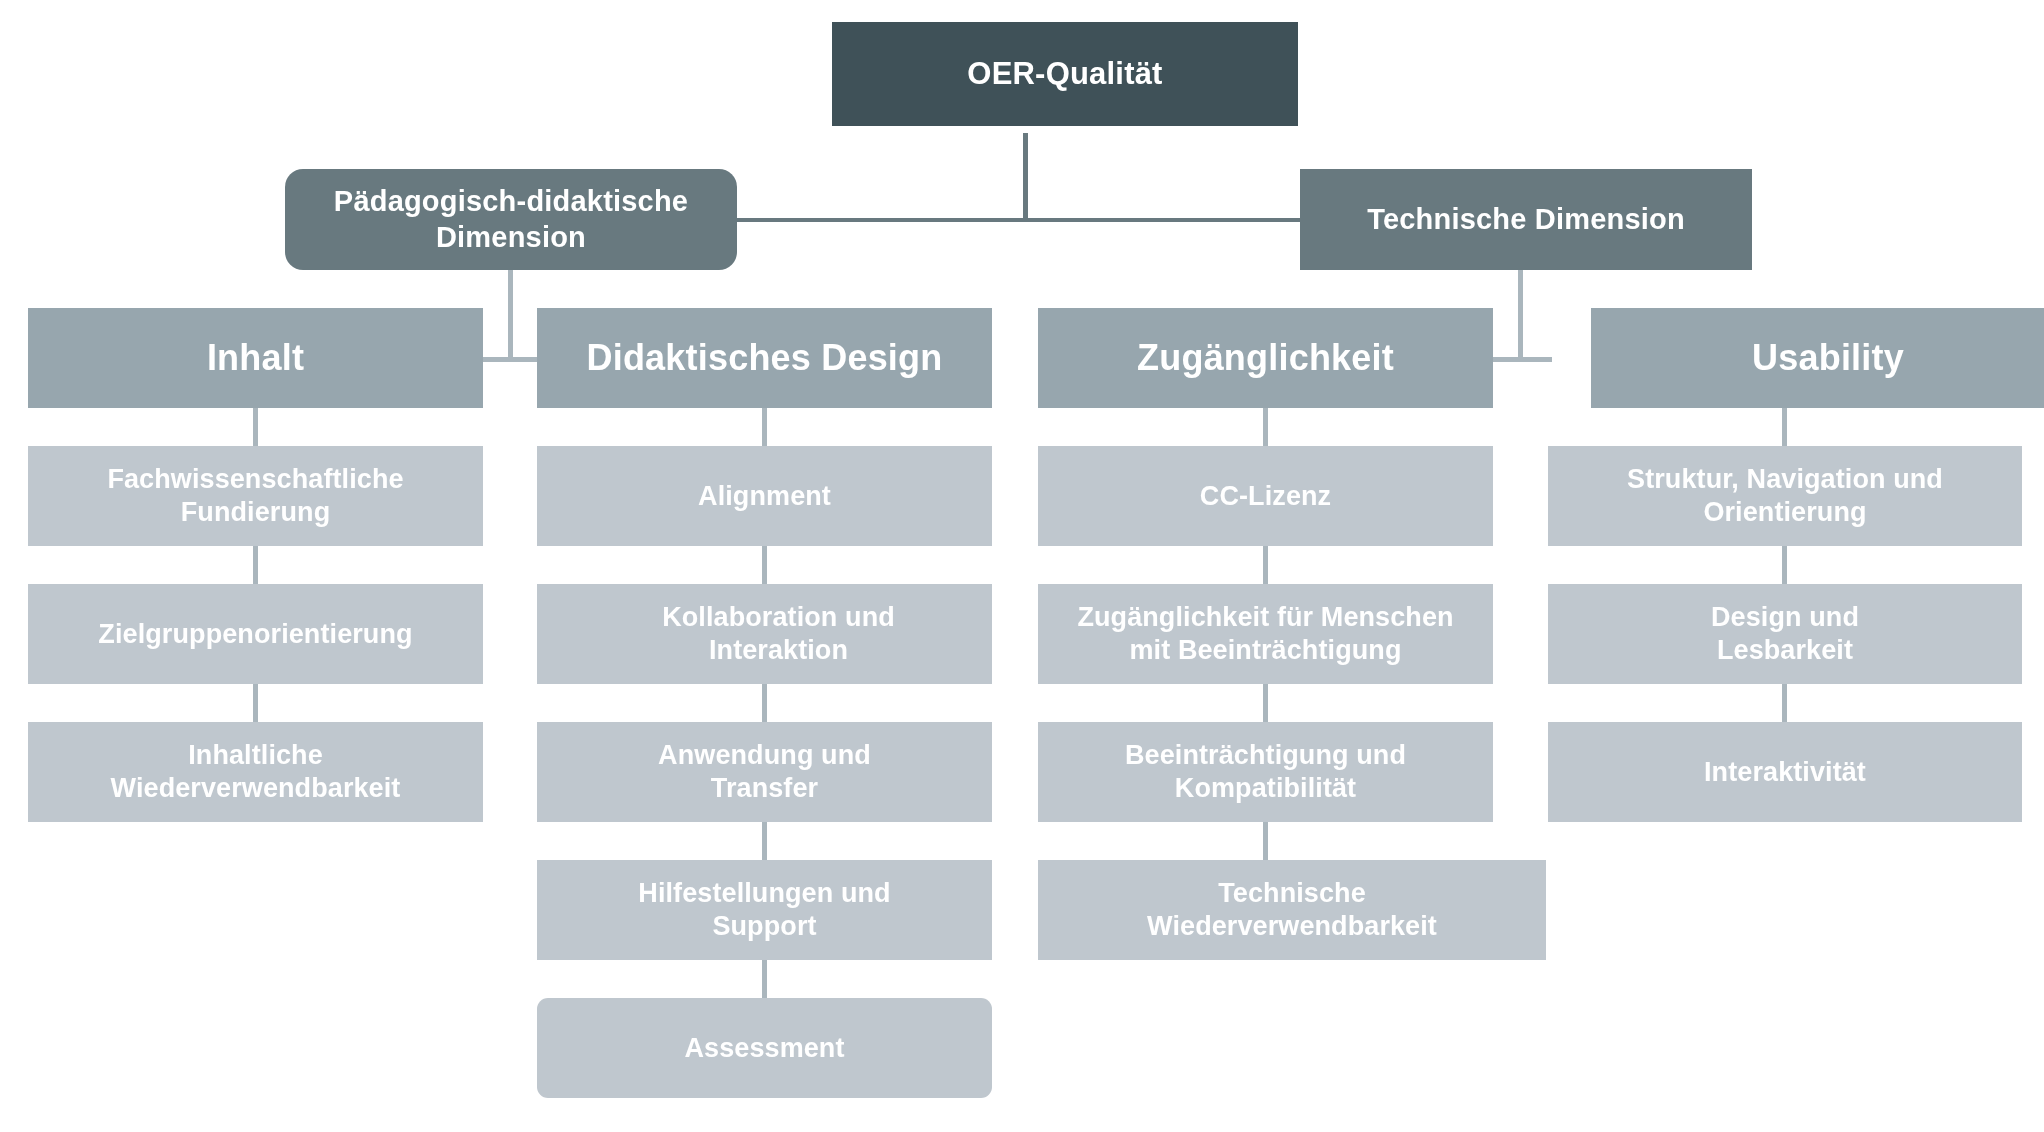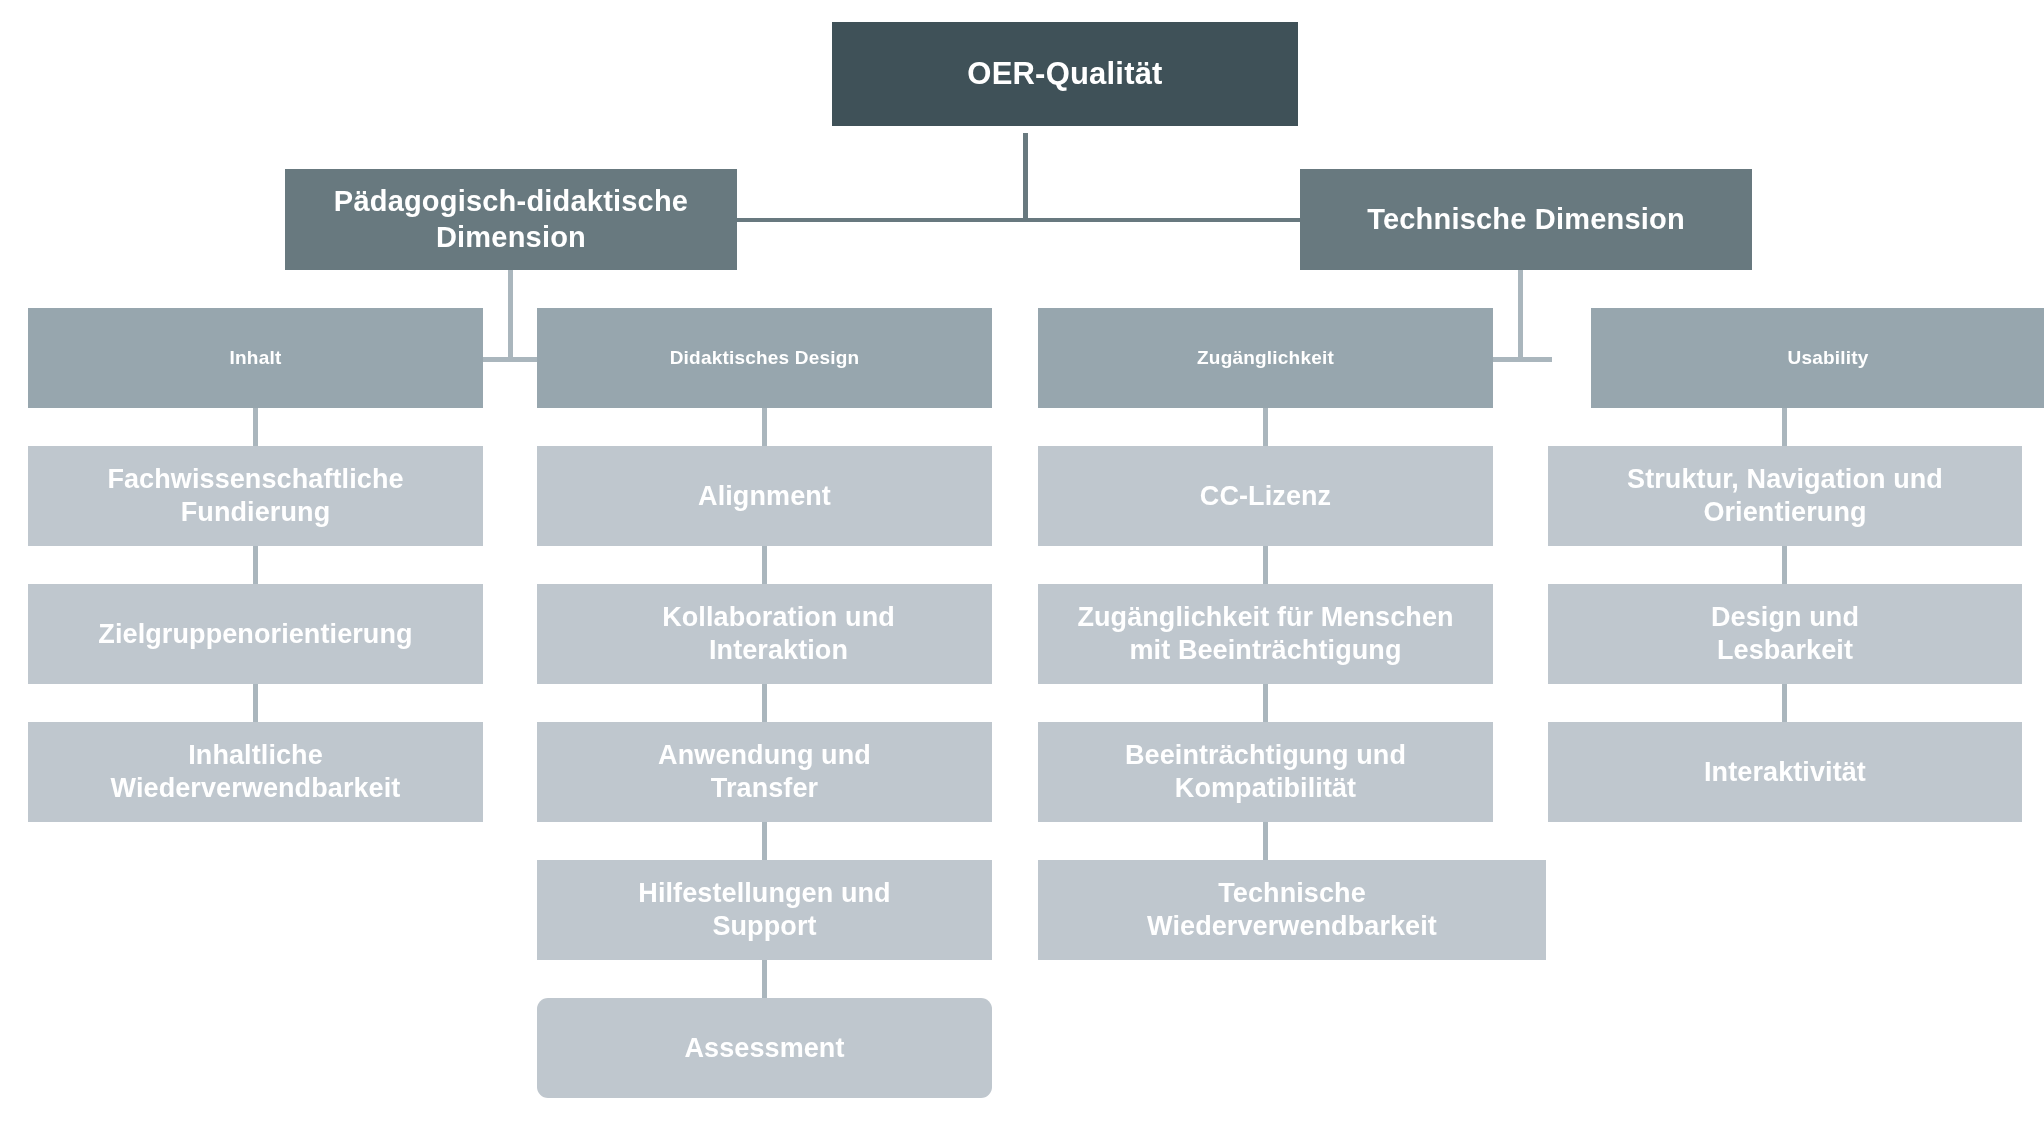--- a/index.html
+++ b/index.html
@@ -35,21 +35,21 @@
     font-size: 31px;
     letter-spacing: 0.2px;
   }
   .lvl2 {
     background: #68797f;
     font-size: 29px;
     letter-spacing: 0.2px;
   }
   .lvl3 {
     background: #97a6ae;
-    font-size: 19px;
+    font-size: 36px;
     letter-spacing: 0.2px;
   }
   .leaf {
     background: #bfc7ce;
     font-size: 27px;
     letter-spacing: 0.1px;
   }
   .conn {
     position: absolute;
     background: #aab6bd;
@@ -87,21 +87,21 @@
   <div class="conn" style="left:1263px; top:545px; width:5px; height:40px;"></div>
   <div class="conn" style="left:1263px; top:683px; width:5px; height:40px;"></div>
   <div class="conn" style="left:1263px; top:821px; width:5px; height:40px;"></div>
 
   <div class="conn" style="left:1782px; top:407px; width:5px; height:40px;"></div>
   <div class="conn" style="left:1782px; top:545px; width:5px; height:40px;"></div>
   <div class="conn" style="left:1782px; top:683px; width:5px; height:40px;"></div>
 
   <div class="node lvl1" style="left:793px; top:22px; width:466px; height:104px;margin-left:39px;">OER-Qualität</div>
 
-  <div class="node lvl2" style="left:285px; top:169px; width:452px; height:101px;">Pädagogisch-didaktische
+  <div class="node lvl2" style="left:285px; top:169px; width:452px; height:101px;border-radius:18px;">Pädagogisch-didaktische
 Dimension</div>
   <div class="node lvl2" style="left:1300px; top:169px; width:452px; height:101px;">Technische Dimension</div>
 
   <div class="node lvl3" style="left:28px; top:308px; width:455px; height:100px;">Inhalt</div>
   <div class="node lvl3" style="left:537px; top:308px; width:455px; height:100px;">Didaktisches Design</div>
   <div class="node lvl3" style="left:1038px; top:308px; width:455px; height:100px;">Zugänglichkeit</div>
   <div class="node lvl3" style="left:1548px; top:308px; width:474px; height:100px;margin-left:43px;">Usability</div>
 
   <div class="node leaf" style="left:28px; top:446px; width:455px; height:100px;">Fachwissenschaftliche
 Fundierung</div>

